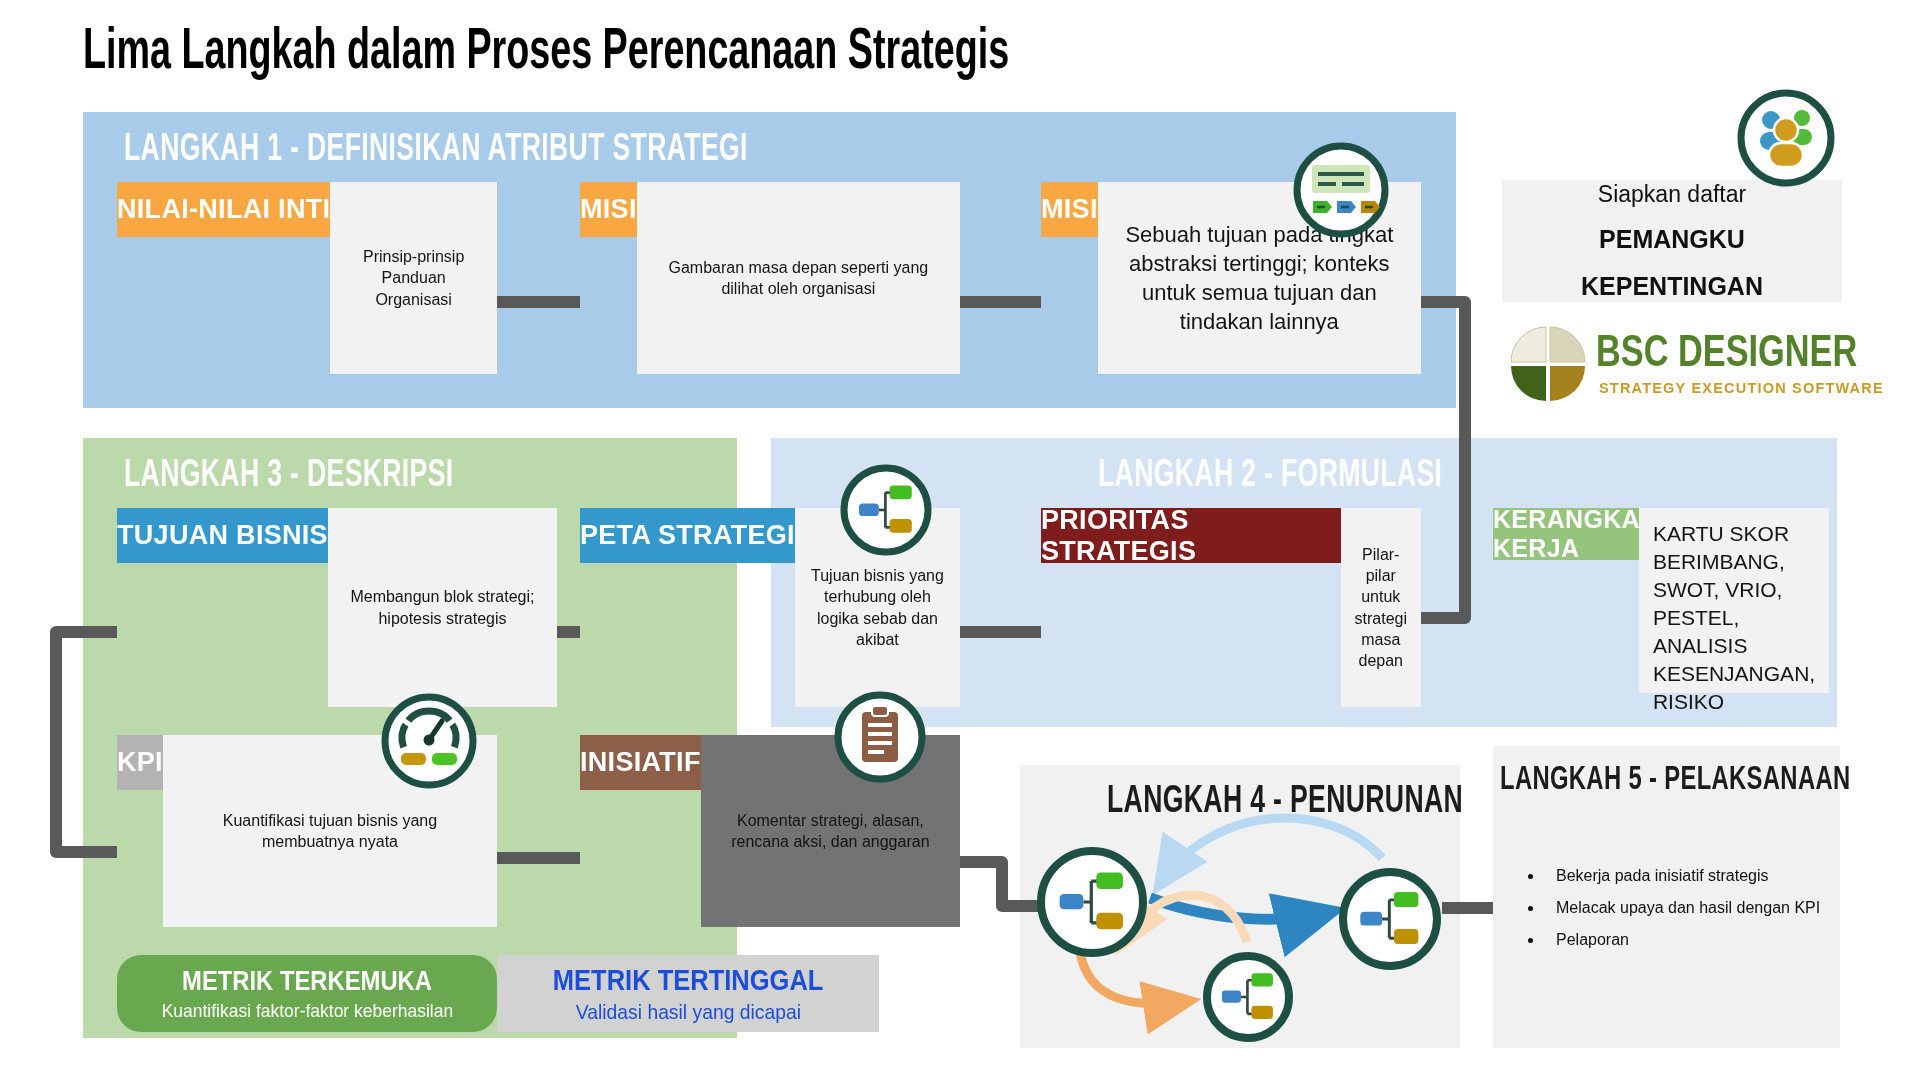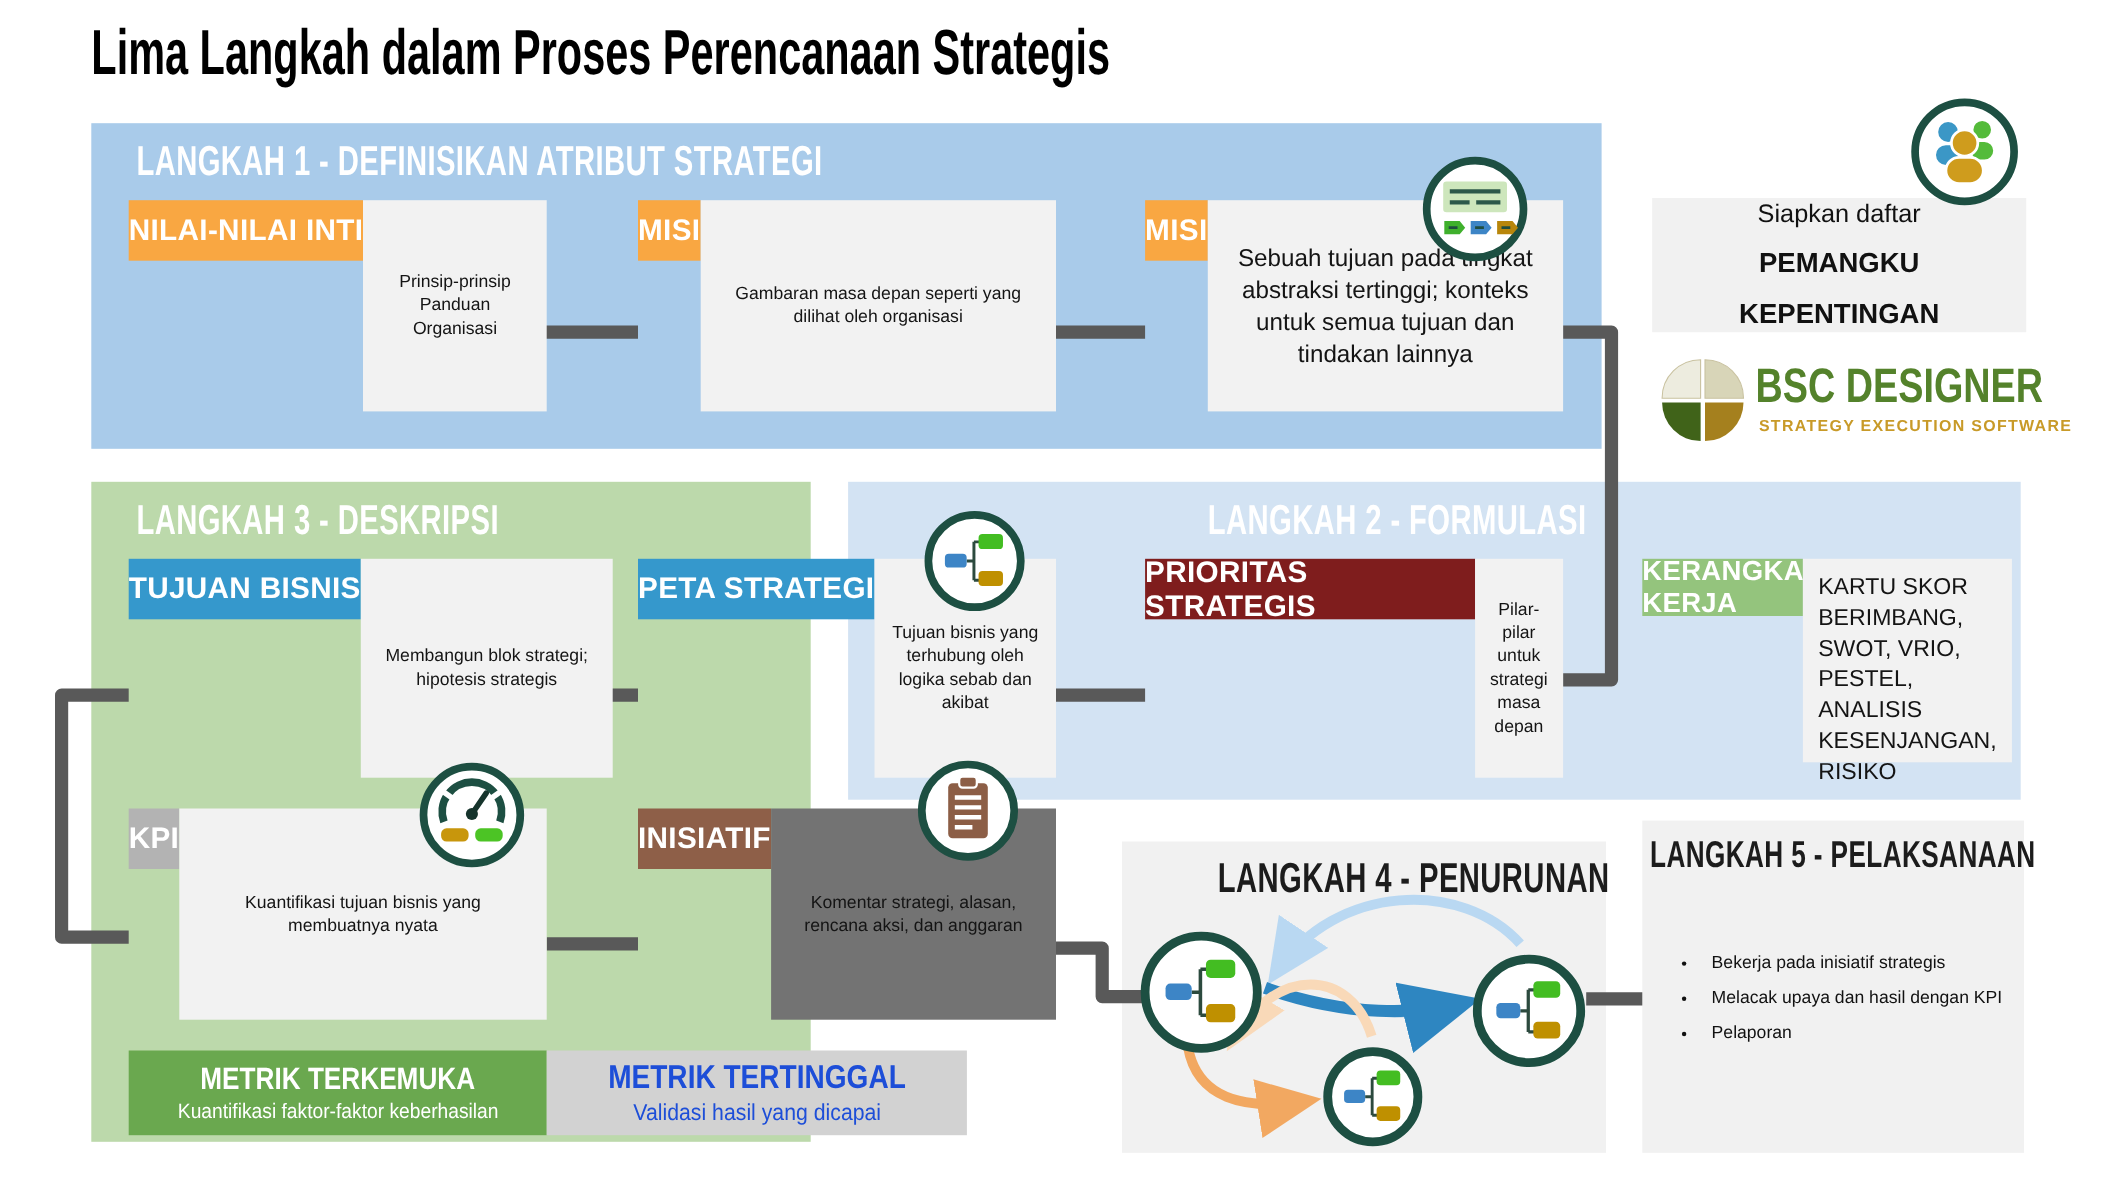--- a/index.html
+++ b/index.html
@@ -155,21 +155,21 @@
 
 <div class="card" style="left:1041px;top:508px;width:380px;height:199px;">
   <div class="card-h hdr-green">PRIORITAS STRATEGIS</div>
   <div class="card-b">Pilar-pilar untuk strategi masa depan</div>
 </div>
 <div class="card" style="left:1493px;top:508px;width:314px;height:185px;">
   <div class="card-h hdr-lgreen" style="height:52px;font-size:25px;">KERANGKA KERJA</div>
   <div class="card-b body-left">KARTU SKOR BERIMBANG, SWOT, VRIO, PESTEL, ANALISIS KESENJANGAN, RISIKO</div>
 </div>
 
-<div class="metric m-green" style="left:117px;top:955px;width:380px;height:77px;">
+<div class="metric m-green" style="left:117px;top:955px;width:380px;height:77px;border-radius:24px;">
   <div class="m-t">METRIK TERKEMUKA</div>
   <div class="m-s">Kuantifikasi faktor-faktor keberhasilan</div>
 </div>
 <div class="metric m-gray" style="left:497px;top:955px;width:382px;height:77px;">
   <div class="m-t">METRIK TERTINGGAL</div>
   <div class="m-s">Validasi hasil yang dicapai</div>
 </div>
 
 <ul class="s5-list">
   <li>Bekerja pada inisiatif strategis</li>

